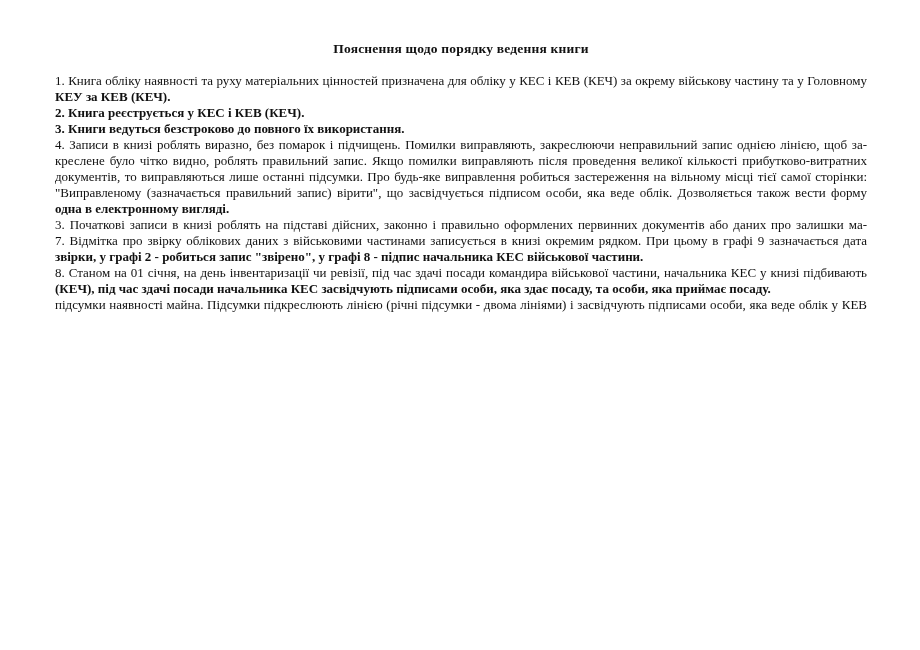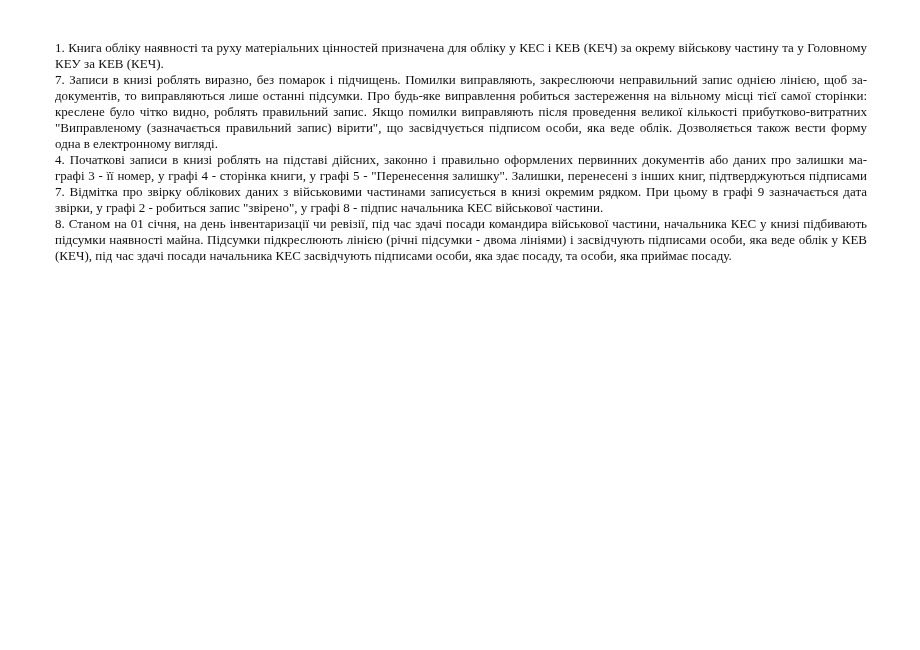--- a/index.html
+++ b/index.html
@@ -36,55 +36,62 @@
     line-height: 16px;
     height: 16px;
     text-align: justify;
     text-align-last: justify;
     overflow: hidden;
     white-space: normal;
   }
   .line.last {
     text-align: center;
     text-align-last: left;
+    font-weight: bold;
   }
 </style>
 </head>
 <body>
 
 <div class="page">
 
+  <div class="doc-title">Пояснення щодо порядку ведення книги</div>
 
   <div class="para">
     <div class="line">1. Книга обліку наявності та руху матеріальних цінностей призначена для обліку у КЕС і КЕВ (КЕЧ) за окрему військову частину та у Головному</div>
     <div class="line last">КЕУ за КЕВ (КЕЧ).</div>
   </div>
 
-
+  <div class="para">
+    <div class="line last">2. Книга реєструється у КЕС і КЕВ (КЕЧ).</div>
+  </div>
 
   <div class="para">
-    <div class="line">7. Записи в книзі роблять виразно, без помарок і підчищень. Помилки виправляють, закреслюючи неправильний запис однією лінією, щоб за-</div>
+    <div class="line last">3. Книги ведуться безстроково до повного їх використання.</div>
+  </div>
+
+  <div class="para">
+    <div class="line">4. Записи в книзі роблять виразно, без помарок і підчищень. Помилки виправляють, закреслюючи неправильний запис однією лінією, щоб за-</div>
+    <div class="line">креслене було чітко видно, роблять правильний запис. Якщо помилки виправляють після проведення великої кількості прибутково-витратних</div>
     <div class="line">документів, то виправляються лише останні підсумки. Про будь-яке виправлення робиться застереження на вільному місці тієї самої сторінки:</div>
-    <div class="line">креслене було чітко видно, роблять правильний запис. Якщо помилки виправляють після проведення великої кількості прибутково-витратних</div>
     <div class="line">"Виправленому (зазначається правильний запис) вірити", що засвідчується підписом особи, яка веде облік. Дозволяється також вести форму</div>
     <div class="line last">одна в електронному вигляді.</div>
   </div>
 
   <div class="para">
   </div>
 
   <div class="para">
-    <div class="line">4. Початкові записи в книзі роблять на підставі дійсних, законно і правильно оформлених первинних документів або даних про залишки ма-</div>
-    <div class="line">графі 3 - її номер, у графі 4 - сторінка книги, у графі 5 - "Перенесення залишку". Залишки, перенесені з інших книг, підтверджуються підписами</div>
+    <div class="line">3. Початкові записи в книзі роблять на підставі дійсних, законно і правильно оформлених первинних документів або даних про залишки ма-</div>
   </div>
 
   <div class="para">
     <div class="line">7. Відмітка про звірку облікових даних з військовими частинами записується в книзі окремим рядком. При цьому в графі 9 зазначається дата</div>
     <div class="line last">звірки, у графі 2 - робиться запис "звірено", у графі 8 - підпис начальника КЕС військової частини.</div>
   </div>
 
   <div class="para">
     <div class="line">8. Станом на 01 січня, на день інвентаризації чи ревізії, під час здачі посади командира військової частини, начальника КЕС у книзі підбивають</div>
+    <div class="line last">(КЕЧ), під час здачі посади начальника КЕС засвідчують підписами особи, яка здає посаду, та особи, яка приймає посаду.</div>
     <div class="line">підсумки наявності майна. Підсумки підкреслюють лінією (річні підсумки - двома лініями) і засвідчують підписами особи, яка веде облік у КЕВ</div>
-    <div class="line last">(КЕЧ), під час здачі посади начальника КЕС засвідчують підписами особи, яка здає посаду, та особи, яка приймає посаду.</div>
   </div>
 
 </div>
 
 </body></html>

